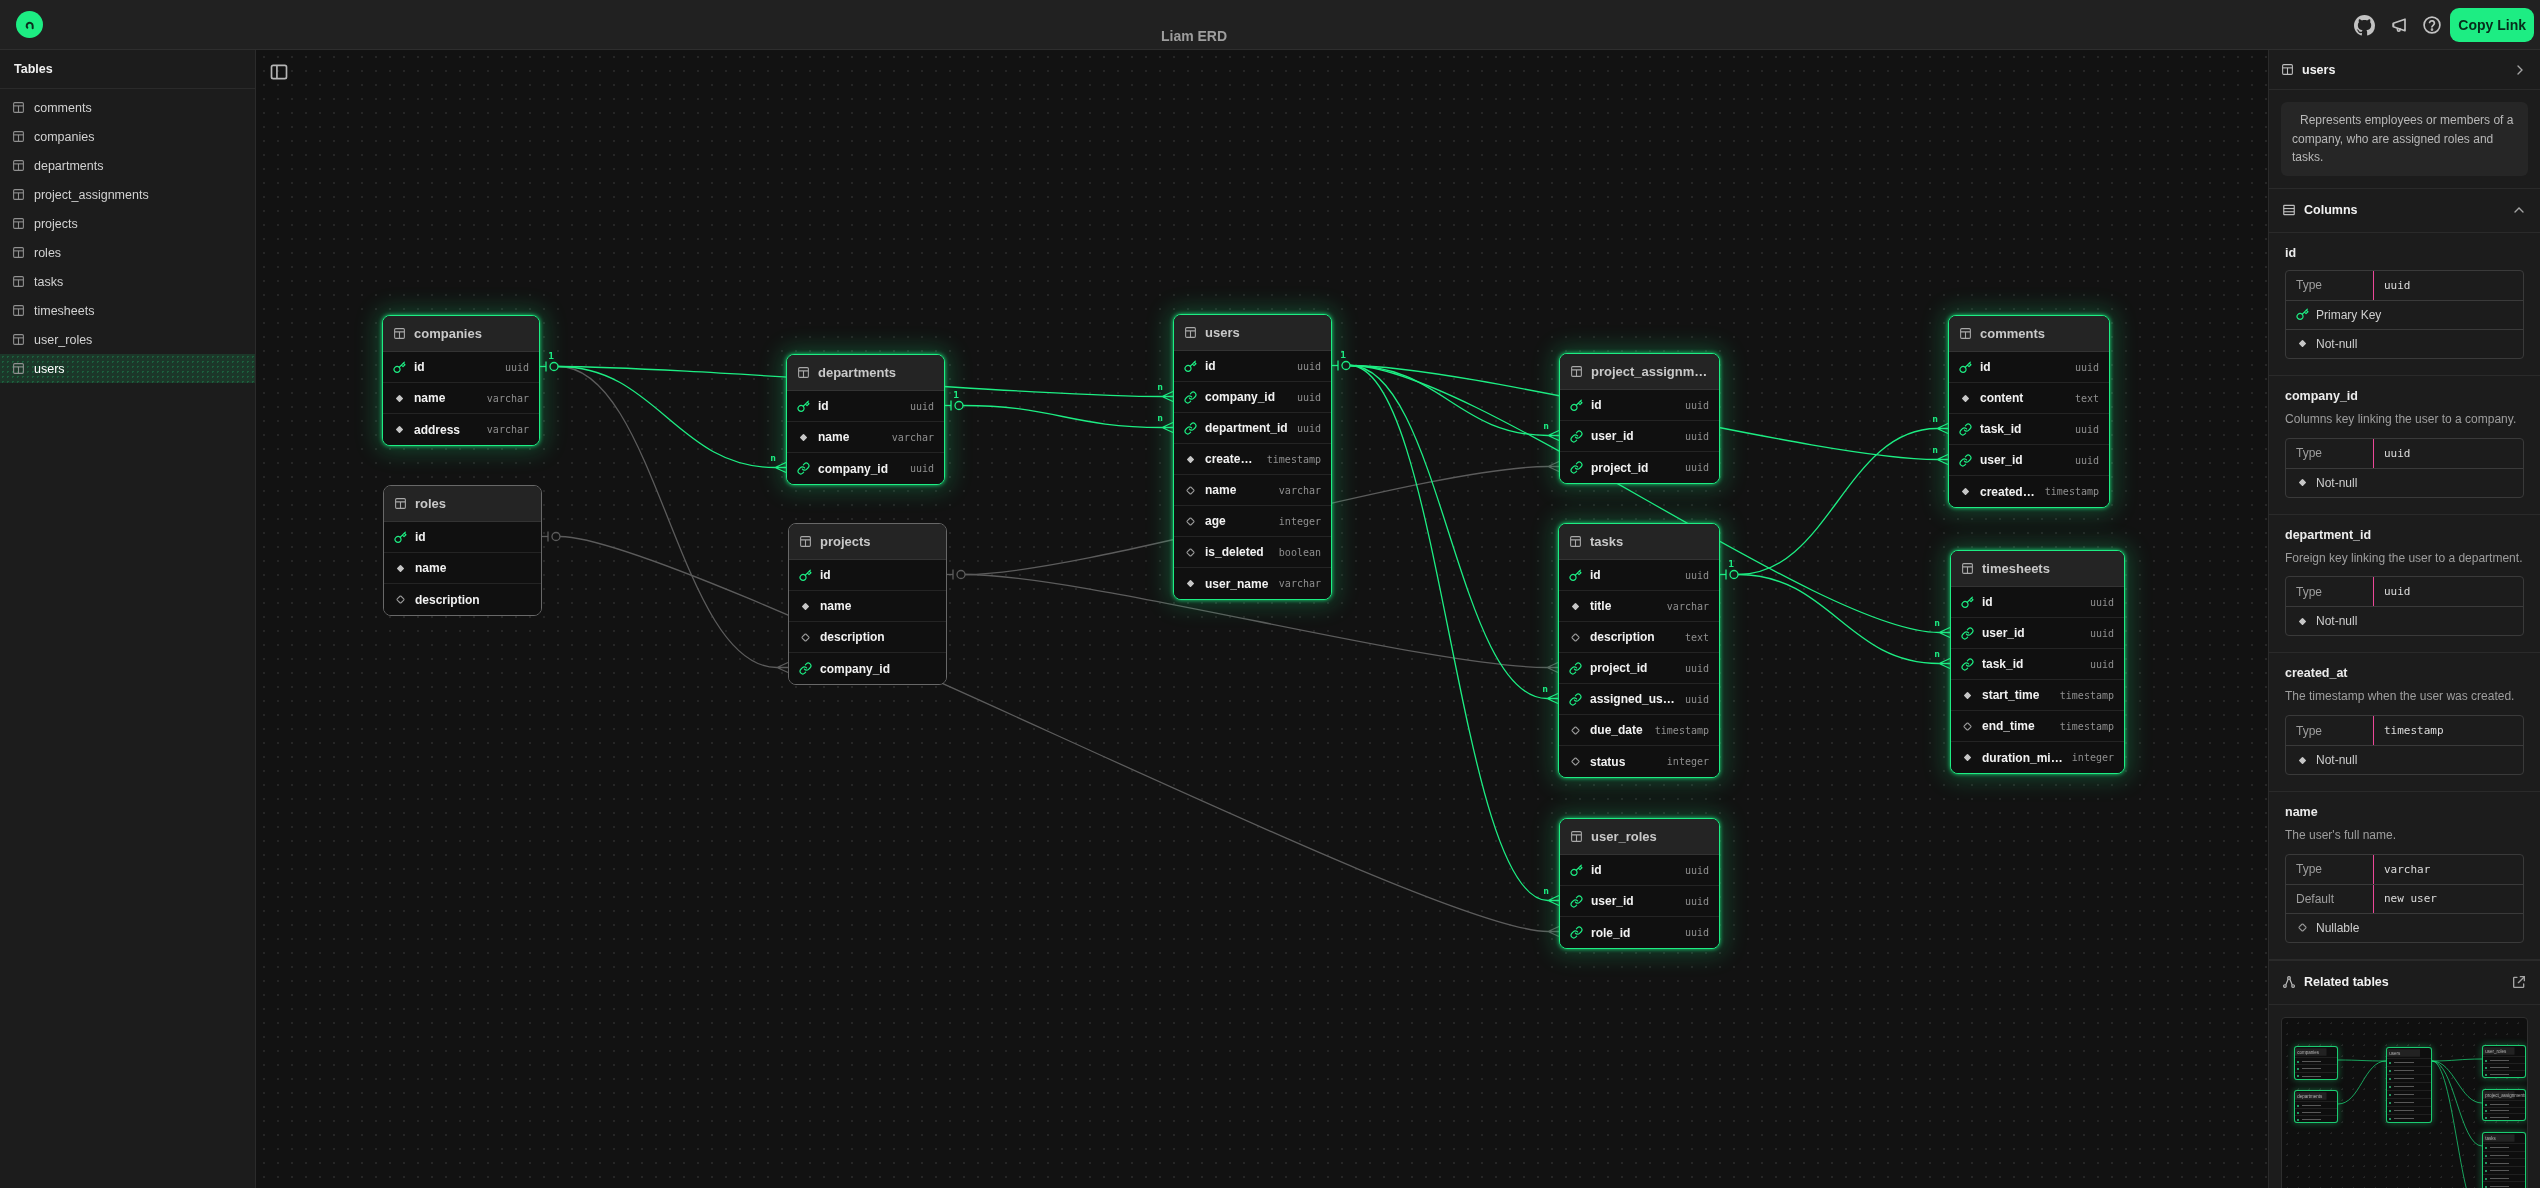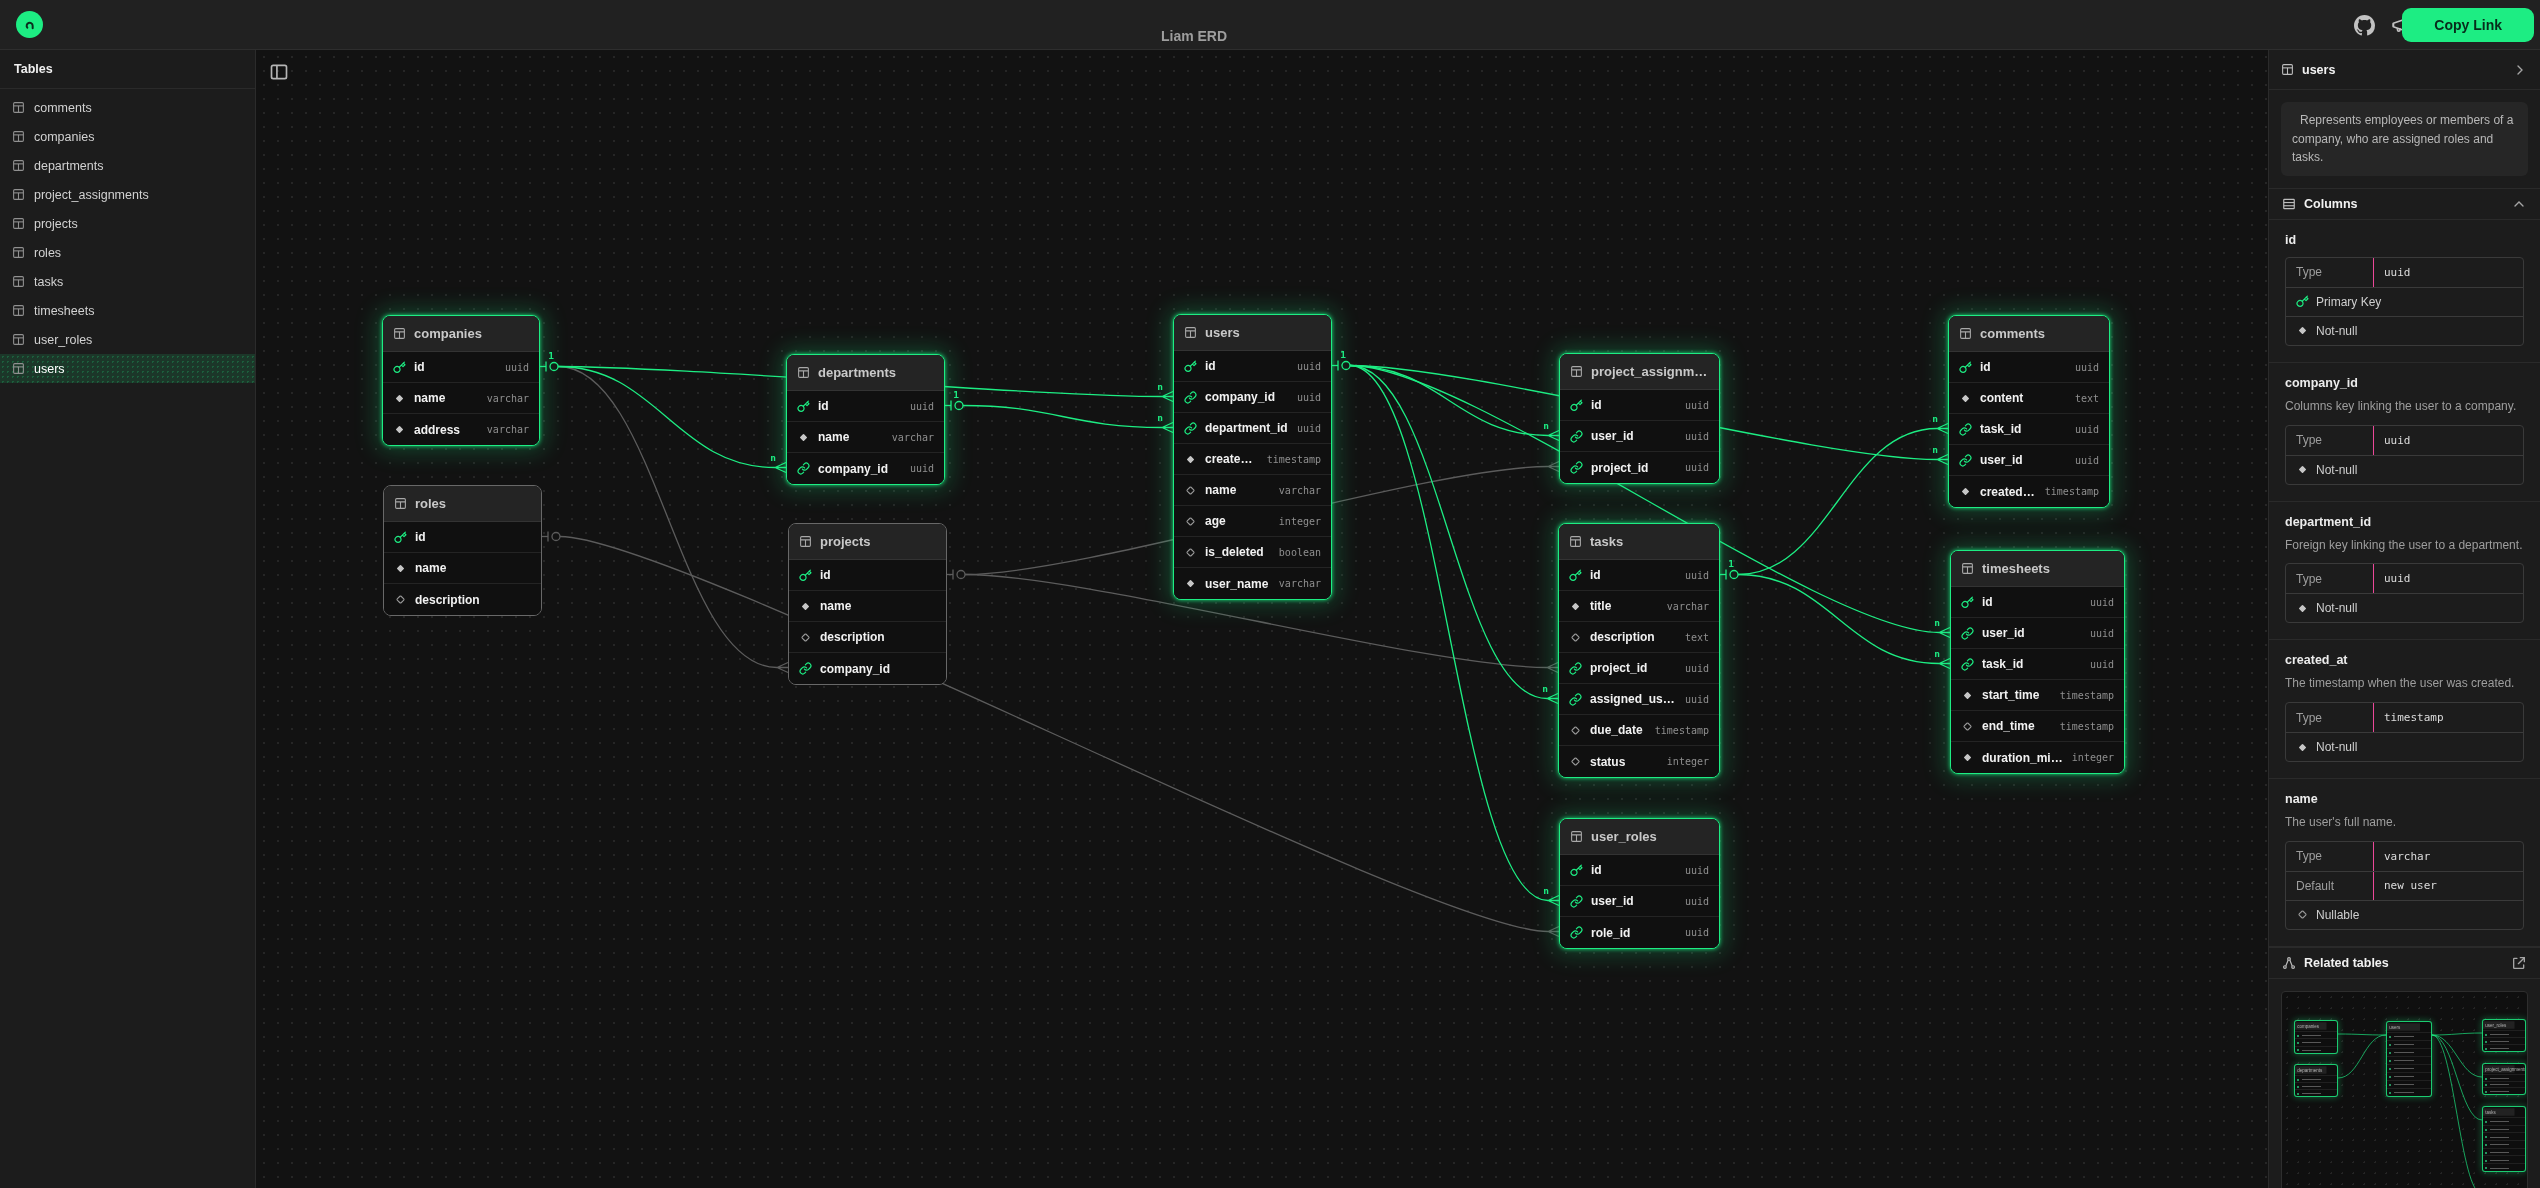--- a/index.html
+++ b/index.html
@@ -9,21 +9,21 @@
   
   #topbar { position:absolute; left:0; top:0; width:2540px; height:50px;
             background:#212121; border-bottom:1px solid #2e2e2e; z-index:30; }
   #logo { position:absolute; left:16px; top:11px; width:27px; height:27px; border-radius:50%;
           background:#1ded83; display:flex; align-items:center; justify-content:center; }
   #app-title { position:absolute; left:1194px; top:0; height:50px; transform:translateX(-50%);
                display:flex; align-items:center; font-size:14px; font-weight:700; color:#9e9e9e;margin-top:11px; }
   .tb-icon { position:absolute; top:13px; width:24px; height:24px; color:#c2c2c2;
              display:flex; align-items:center; justify-content:center; cursor:pointer; }
   #gh-btn { left:2352px; } #mega-btn { left:2388px; } #help-btn { left:2420px; }
-  #copy-link { position:absolute; right:6px; top:8px; height:34px; padding:0 32px;
+  #copy-link { position:absolute; right:6px; top:8px; height:34px; padding:0 8px;
                background:#1ded83; color:#072c1b; border:none; border-radius:9px;
                font-size:14px; font-weight:700; font-family:inherit; cursor:pointer; }
 
   
   #sidebar { position:absolute; left:0; top:50px; width:256px; height:1138px;
              background:#1c1c1c; border-right:1px solid #2b2b2b; z-index:20; }
   #sidebar-header { height:39px; display:flex; align-items:center; padding:0 14px;
                     font-size:12.5px; font-weight:700; color:#f0f0f0;
                     border-bottom:1px solid #2a2a2a; }
   #sidebar-list { padding-top:4px; }
@@ -76,21 +76,21 @@
   #panel { position:absolute; left:2268px; top:50px; width:272px; height:1138px;
            background:#1c1c1c; border-left:1px solid #2b2b2b; overflow:hidden; z-index:20; }
   #panel-header { height:40px; display:flex; align-items:center; gap:8px; padding:0 12px;
                   border-bottom:1px solid #2a2a2a; }
   #panel-header .icn { color:#bdbdbd; }
   #panel-table-name { font-size:12.5px; font-weight:700; color:#f2f2f2; flex:1; }
   .small-btn { width:16px; height:16px; color:#a5a5a5; cursor:pointer; display:flex; }
   .small-btn svg { width:100%; height:100%; }
   #panel-desc { margin:12px; background:#262626; border-radius:6px; padding:9px 11px;
                 font-size:12px; line-height:1.55; color:#b8b8b8; text-indent:8px; }
-  .panel-section-h { height:32px; display:flex; align-items:center; gap:8px; padding:8px 13px;
+  .panel-section-h { height:45px; display:flex; align-items:center; gap:8px; padding:8px 13px;
                      border-top:1px solid #2a2a2a; border-bottom:1px solid #2a2a2a; }
   .panel-section-h .icn { color:#bdbdbd; width:14px; height:14px; }
   .panel-section-h .lbl { font-size:12.5px; font-weight:700; color:#f2f2f2; flex:1; }
   .col-entry { padding:13px 16px 16px 16px; border-bottom:1px solid #2a2a2a; }
   .ce-name { font-size:12.5px; font-weight:700; color:#ececec; }
   .ce-desc { font-size:12px; color:#9e9e9e; margin-top:8px; line-height:1.4; }
   .ce-box { margin-top:10px; border:1px solid #3a3a3a; border-radius:4px; overflow:hidden; }
   .ce-row { display:flex; align-items:center; min-height:29px; border-top:1px solid #3a3a3a;
             font-size:12px; }
   .ce-row:first-child { border-top:none; }

